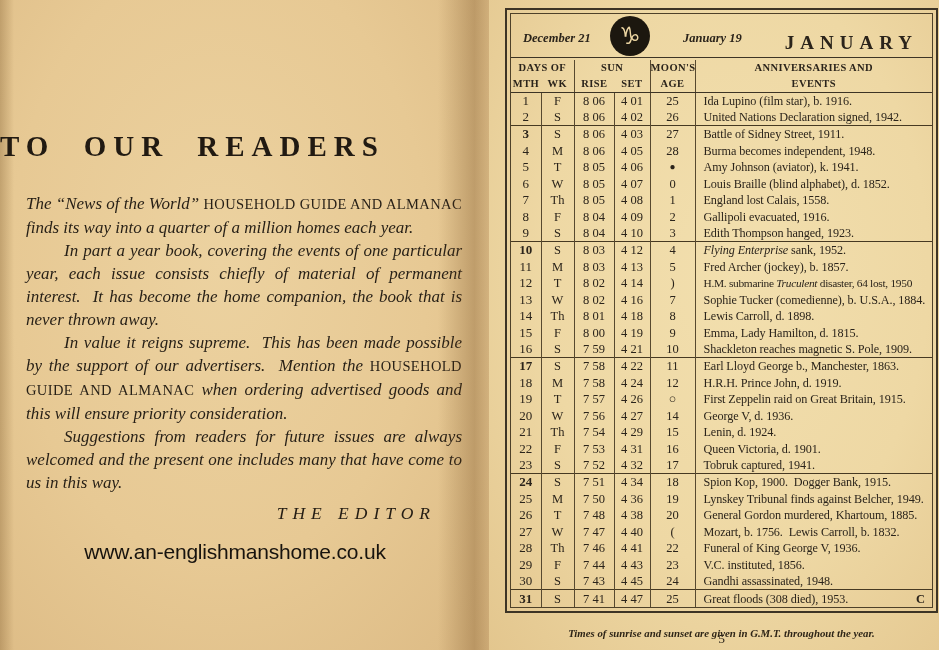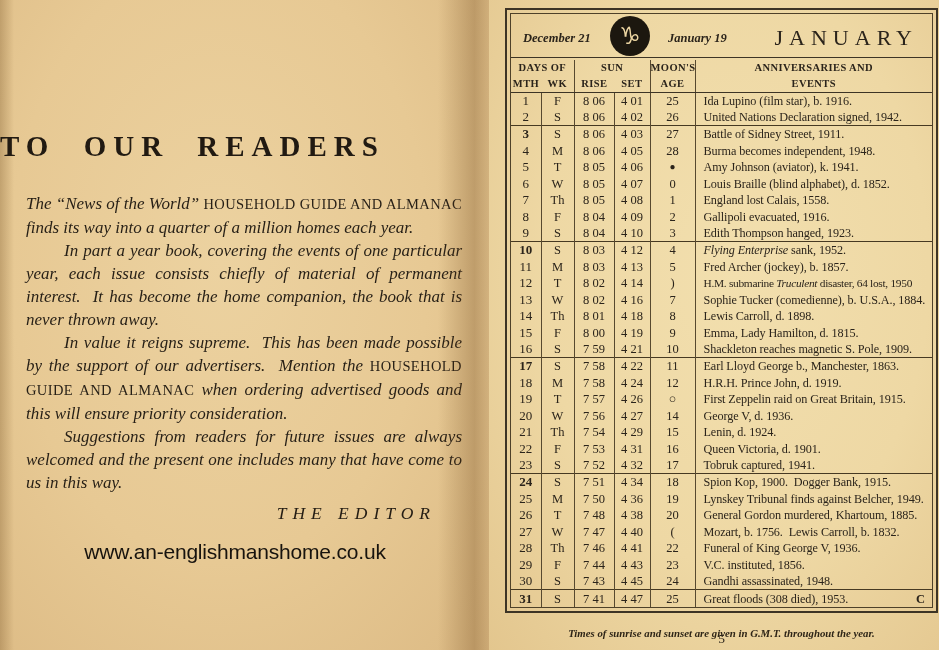--- a/index.html
+++ b/index.html
@@ -29,25 +29,25 @@
 
   
   .page-right { position:absolute; left:489px; top:0; width:450px; height:650px;
     background:radial-gradient(ellipse at 55% 42%, #f2dfae 0%, #eed8a4 55%, #e3c68e 100%); color:#2b241b; }
   .frame-outer { position:absolute; left:16px; top:8px; right:1px; bottom:37px; border:2px solid #3d3425; }
   .frame-inner { position:absolute; left:3px; top:3px; right:3px; bottom:3px; border:1px solid #4e4129; overflow:hidden; }
 
   .month-band { position:absolute; left:0; top:0; right:0; height:44px; border-bottom:1.5px solid #3d3425; }
   .dec-label, .jan-label { position:absolute; font-style:italic; font-weight:bold; font-size:12.5px; top:17px; }
   .dec-label { left:12px; }
-  .jan-label { left:157px; }
+  .jan-label { left:172px; }
   .zodiac-badge { position:absolute; left:99px; top:2px; width:40px; height:40px; border-radius:50%;
     background:#1c170f; display:flex; align-items:center; justify-content:center; }
   .zodiac-glyph { font-family:"DejaVu Sans", sans-serif; font-size:24px; color:#ecd5a2; line-height:1; }
-  .month-title { position:absolute; right:14px; top:11px; font-weight:normal; font-size:22px; letter-spacing:6px; }
+  .month-title { position:absolute; right:14px; top:18px; font-weight:bold; font-size:19px; letter-spacing:6px; }
 
   .table-wrap { position:absolute; left:0; top:45.5px; right:0; bottom:0; }
   table { width:100%; height:100%; border-collapse:collapse; table-layout:fixed; }
   col.c1{width:30px} col.c2{width:33px} col.c3{width:40px} col.c4{width:36px} col.c5{width:45px}
   thead th { font-size:10.5px; font-weight:bold; letter-spacing:.4px; text-align:center;
     padding:0; line-height:16px; height:16px; color:#2b241b; }
   thead tr.h2 th { border-bottom:1.5px solid #3d3425; }
   th.gb { border-left:1px solid #57492f; }
   tbody td { padding:0; height:16.3px; line-height:16.3px; font-size:12.5px; text-align:center;
     overflow:hidden; color:#2b241b; }

